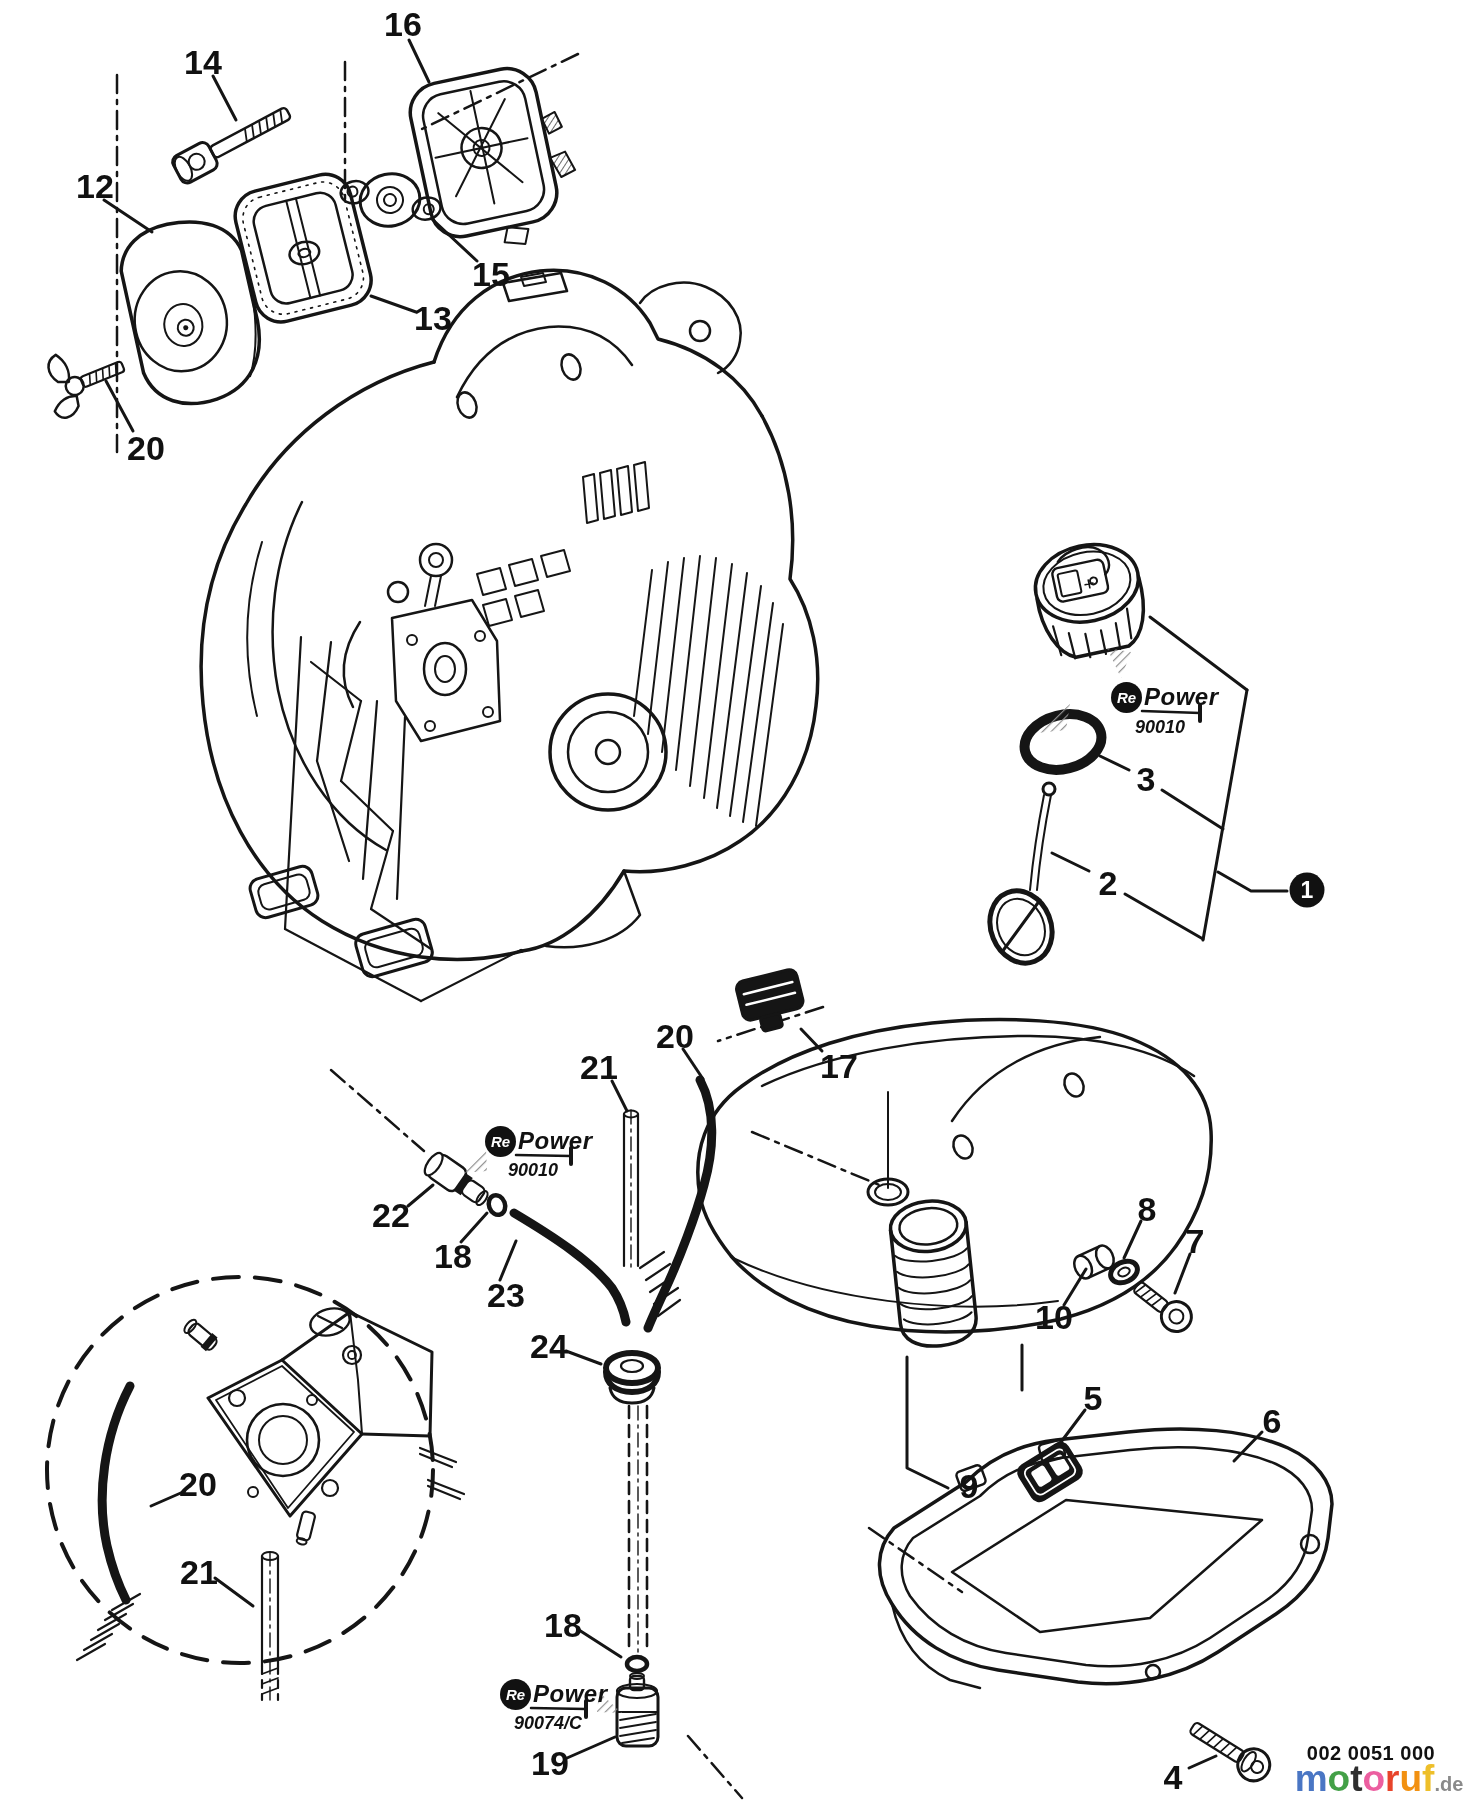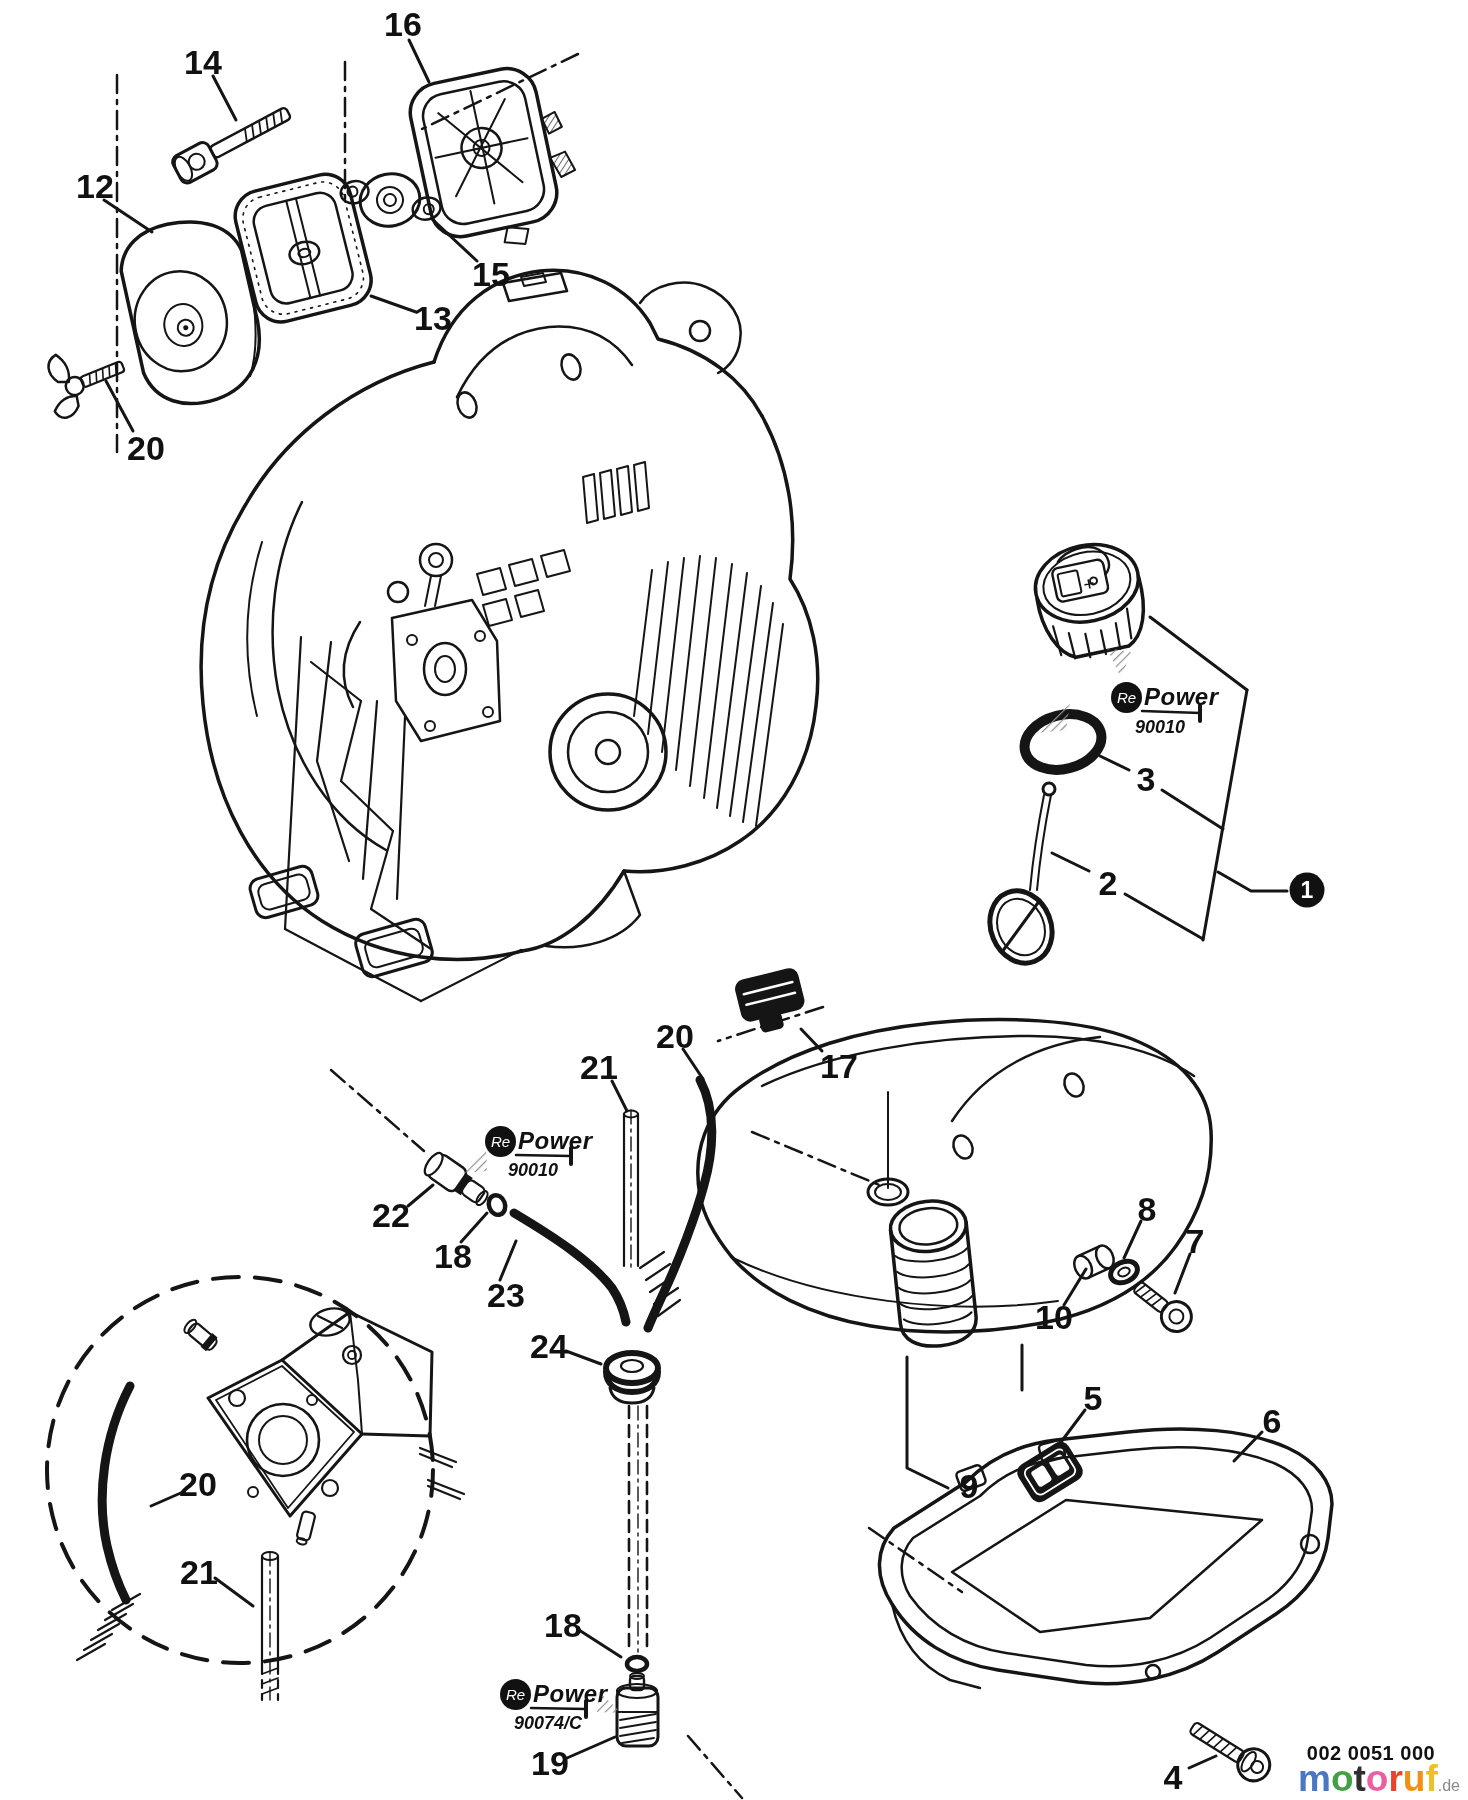--- a/index.html
+++ b/index.html
@@ -6,33 +6,33 @@
   body{width:1468px;height:1800px;position:relative;overflow:hidden;
        font-family:"Liberation Sans", sans-serif;}
   #art{position:absolute;left:0;top:0;}
   .callout{position:absolute;transform:translate(-50%,-50%);
            font-weight:bold;font-size:34px;color:#111;white-space:nowrap;}
   .kit{position:absolute;transform:translate(-50%,-50%);
        font-style:italic;font-weight:bold;font-size:18px;color:#111;white-space:nowrap;}
   .repower{position:absolute;height:30px;display:flex;align-items:center;}
   .re-circle{display:inline-flex;align-items:center;justify-content:center;
              width:31px;height:31px;border-radius:50%;background:#111;color:#fff;
-             font-weight:normal;font-style:italic;font-size:15px;flex:0 0 auto;}
+             font-weight:bold;font-style:italic;font-size:15px;flex:0 0 auto;}
   .power{font-weight:bold;font-style:italic;font-size:24px;color:#111;margin-left:2px;
          letter-spacing:0.5px;}
   .badge{position:absolute;width:35px;height:35px;border-radius:50%;background:#111;
          color:#fff;font-weight:bold;font-size:23px;display:flex;align-items:center;
          justify-content:center;transform:translate(-50%,-50%);}
   .footer-code{position:absolute;transform:translate(-50%,-50%);
                font-weight:bold;font-size:20px;color:#111;letter-spacing:0.5px;white-space:nowrap;}
   .motologo{position:absolute;transform:translate(-50%,-50%);font-weight:bold;
             font-size:37px;line-height:1;white-space:nowrap;}
   .lc1{color:#4a76c4}.lc2{color:#43a047}.lc3{color:#2e2e2e}.lc4{color:#ec5fa0}
   .lc5{color:#e8442a}.lc6{color:#f29111}.lc7{color:#eebf2a}
-  .lsuffix{color:#8a8a8a;font-size:16px;font-weight:normal;}
+  .lsuffix{color:#8a8a8a;font-size:20px;font-weight:bold;}
 </style>
 </head>
 <body>
 
 <svg id="art" width="1468" height="1800" viewBox="0 0 1468 1800">
   <defs>
     <pattern id="hatch" width="6" height="6" patternUnits="userSpaceOnUse" patternTransform="rotate(45)">
       <line x1="0" y1="0" x2="0" y2="6" stroke="#8f8f8f" stroke-width="2.4"></line>
     </pattern>
     <pattern id="hatchD" width="5" height="5" patternUnits="userSpaceOnUse" patternTransform="rotate(45)">

